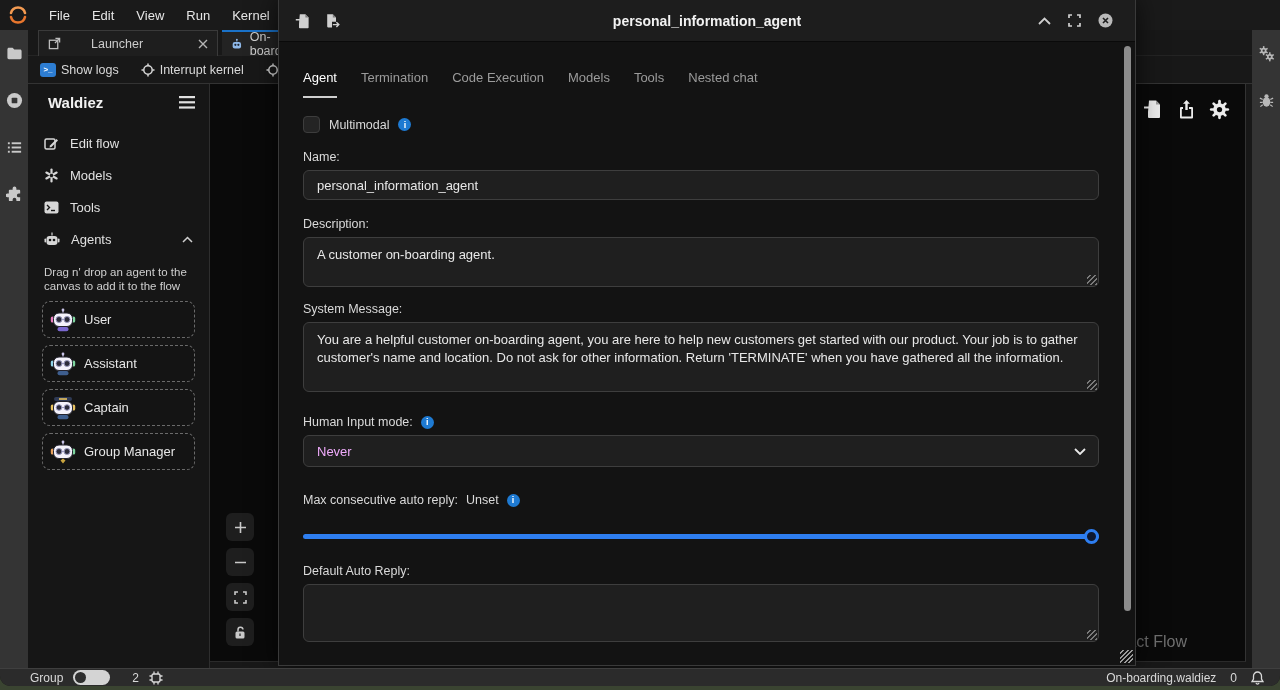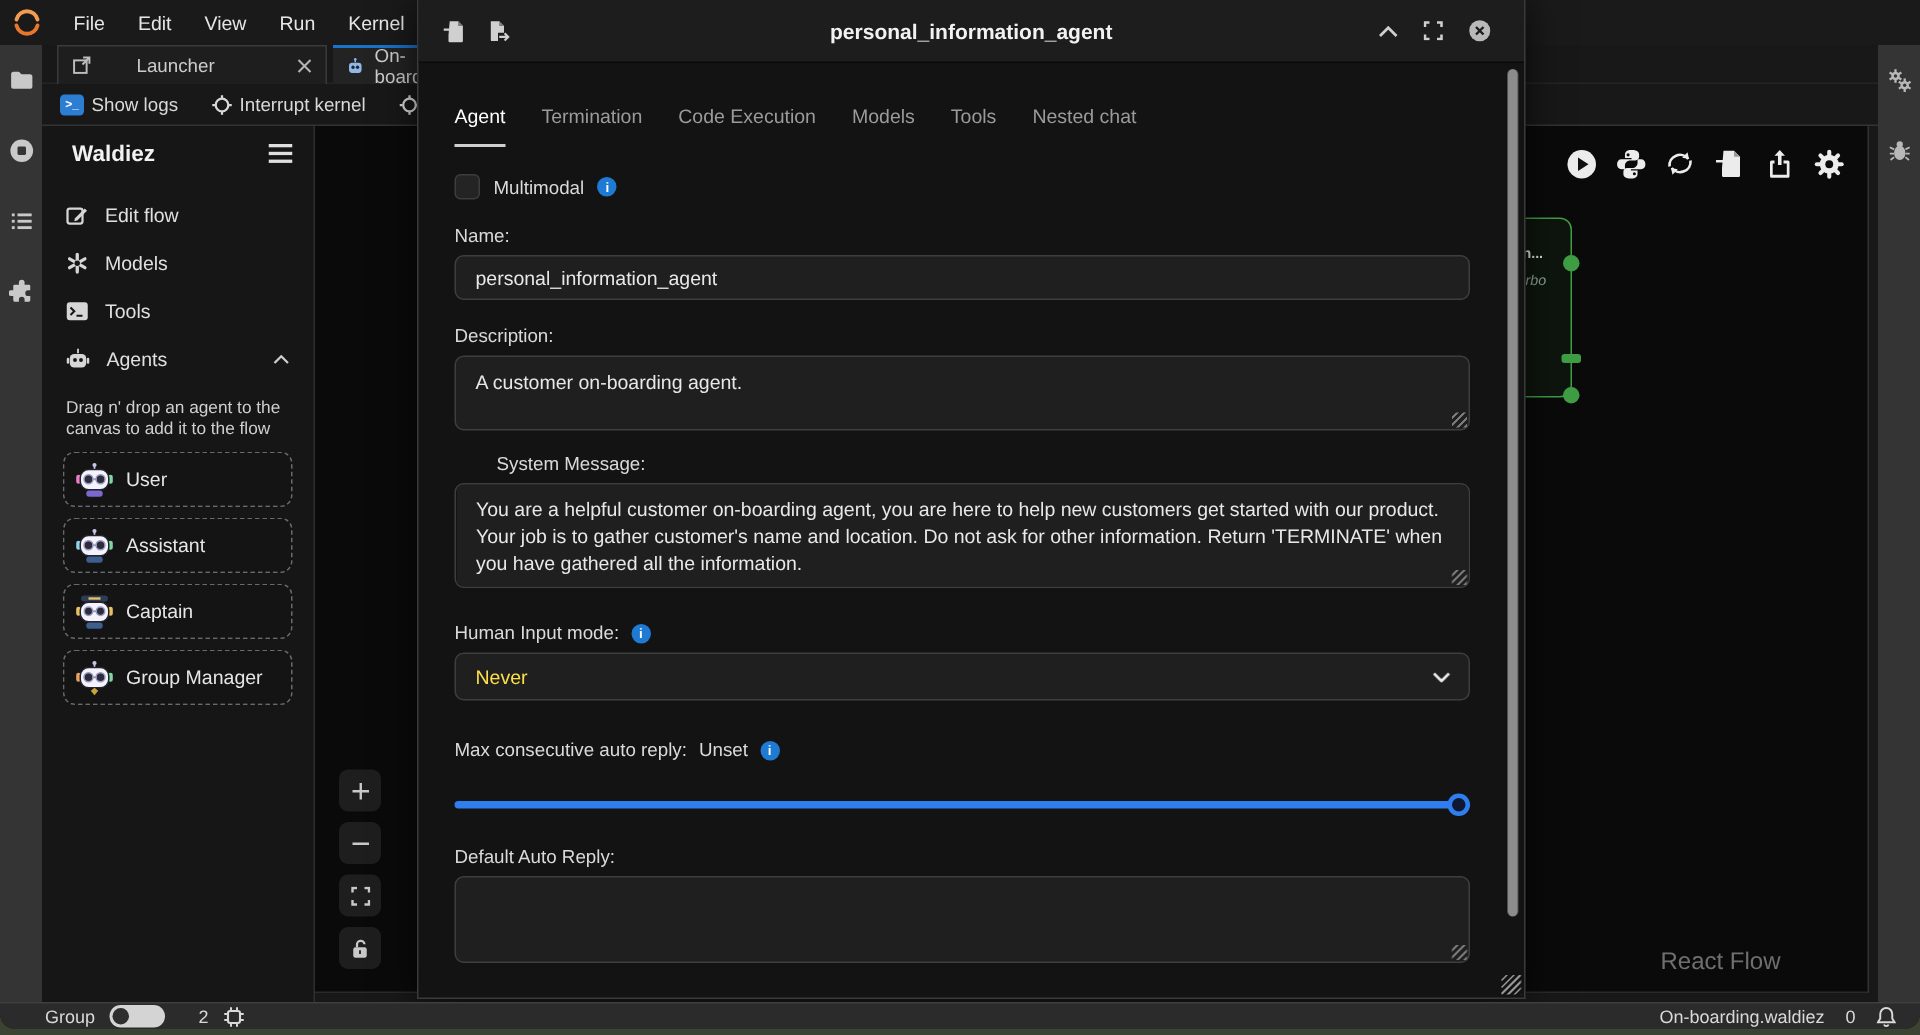--- a/index.html
+++ b/index.html
@@ -64,21 +64,21 @@
   .rf-attr { position:absolute; right:58px; bottom:10px; color:#6f6f6f; font-size:16px; }
   .flow-node { position:absolute; left:798px; top:61px; width:40px; height:120px;
                border:1.5px solid #3f9e44; border-radius:8px; background:rgba(63,158,68,0.08); }
   .fn-name { position:absolute; left:6px; top:18px; color:#e3e3e3; font-size:9.5px; font-weight:bold; }
   .fn-model { position:absolute; left:8px; top:36px; color:#93a793; font-size:9.5px; font-style:italic; }
   .handle { position:absolute; background:#3f9e44; }
   .h-circ { width:11px; height:11px; border-radius:50%; }
   .h-pill { width:13px; height:6px; border-radius:2px; }
 
   
-  .dialog { position:absolute; left:278px; top:0; width:739px; height:666px; z-index:10;
+  .dialog { position:absolute; left:278px; top:0; width:858px; height:666px; z-index:10;
             background:#131313; border:1px solid #3a3a3a; border-top:none; overflow:hidden;
             box-shadow:0 0 24px rgba(0,0,0,.65); }
   .dlg-header { position:relative; height:42px; background:#1d1d1d; border-bottom:1px solid #0a0a0a;
                 display:flex; align-items:center; }
   .dlg-hicons { position:absolute; left:16px; display:flex; gap:13px; }
   .dlg-title { width:100%; text-align:center; color:#f2f2f2; font-size:14px; font-weight:bold; }
   .dlg-hctrl { position:absolute; right:22px; display:flex; gap:17px; align-items:center; }
   .dlg-body { position:relative; padding:0 36px 0 24px; }
   .dlg-tabs { display:flex; gap:24px; margin-top:28px; }
   .dlg-tab { font-size:13px; color:#9b9b9b; padding-bottom:11px; border-bottom:2px solid transparent; }
@@ -95,21 +95,21 @@
   .t-input { width:100%; height:30px; margin-top:6px; background:#1f1f1f; border:1px solid #3e3e3e;
              border-radius:6px; color:#e8e8e8; font-size:13px; padding:0 13px;
              font-family:"Liberation Sans",sans-serif; }
   .t-area-wrap { position:relative; margin-top:6px; }
   .t-area { width:100%; display:block; background:#1f1f1f; border:1px solid #3e3e3e; border-radius:6px;
             color:#e8e8e8; font-size:13px; line-height:18px; padding:8px 13px; resize:none;
             font-family:"Liberation Sans",sans-serif; }
   .grip { position:absolute; right:2px; bottom:2px; width:10px; height:10px;
           background:repeating-linear-gradient(135deg,transparent 0 2px,#7a7a7a 2px 3.4px); }
   .select { position:relative; height:32px; margin-top:6px; background:#1f1f1f; border:1px solid #3e3e3e;
-            border-radius:6px; color:#fde047; font-size:13px; display:flex; align-items:center; padding:0 13px; }
+            border-radius:6px; color:#f0abfc; font-size:13px; display:flex; align-items:center; padding:0 13px; }
   .select svg { position:absolute; right:12px; }
   .slider { position:relative; margin-top:22px; height:15px; }
   .sl-track { position:absolute; left:0; right:0; top:5px; height:5px; border-radius:3px; background:#2e7ef0; }
   .sl-thumb { position:absolute; right:0; top:0; width:15px; height:15px; border-radius:50%;
               background:#0e1830; border:3.5px solid #2e7ef0; }
   .dlg-buttons { position:absolute; left:0; bottom:-27px; width:100%; }
   .dlg-scroll { position:absolute; right:1px; top:44px; bottom:20px; width:12px; }
   .dlg-thumb { position:absolute; left:2px; top:2px; width:7px; height:565px; background:#8c8c8c; border-radius:4px; }
   .dlg-resize { position:absolute; right:2px; bottom:2px; width:13px; height:13px;
                 background:repeating-linear-gradient(135deg,transparent 0 2px,#9a9a9a 2px 3.2px); }
@@ -514,21 +514,21 @@
         <input class="t-input" value="personal_information_agent" style="">
 
         <div class="f-label">
             <span class="lbl">Description:</span>
           </div>
         <div class="t-area-wrap">
           <textarea class="t-area" style="height: 50px;">A customer on-boarding agent.</textarea>
           <span class="grip"></span>
         </div>
 
-        <div class="f-label" style="margin-top:15px;margin-left:28px;">
+        <div class="f-label" style="margin-top:15px;">
             <span class="lbl">System Message:</span>
           </div>
         <div class="t-area-wrap">
           <textarea class="t-area" style="height: 70px;">You are a helpful customer on-boarding agent, you are here to help new customers get started with our product. Your job is to gather customer's name and location. Do not ask for other information. Return 'TERMINATE' when you have gathered all the information.</textarea>
           <span class="grip"></span>
         </div>
 
         <div class="f-label" style="margin-top:23px;">
           <span class="lbl">Human Input mode:</span>
           <span class="info"></span>

